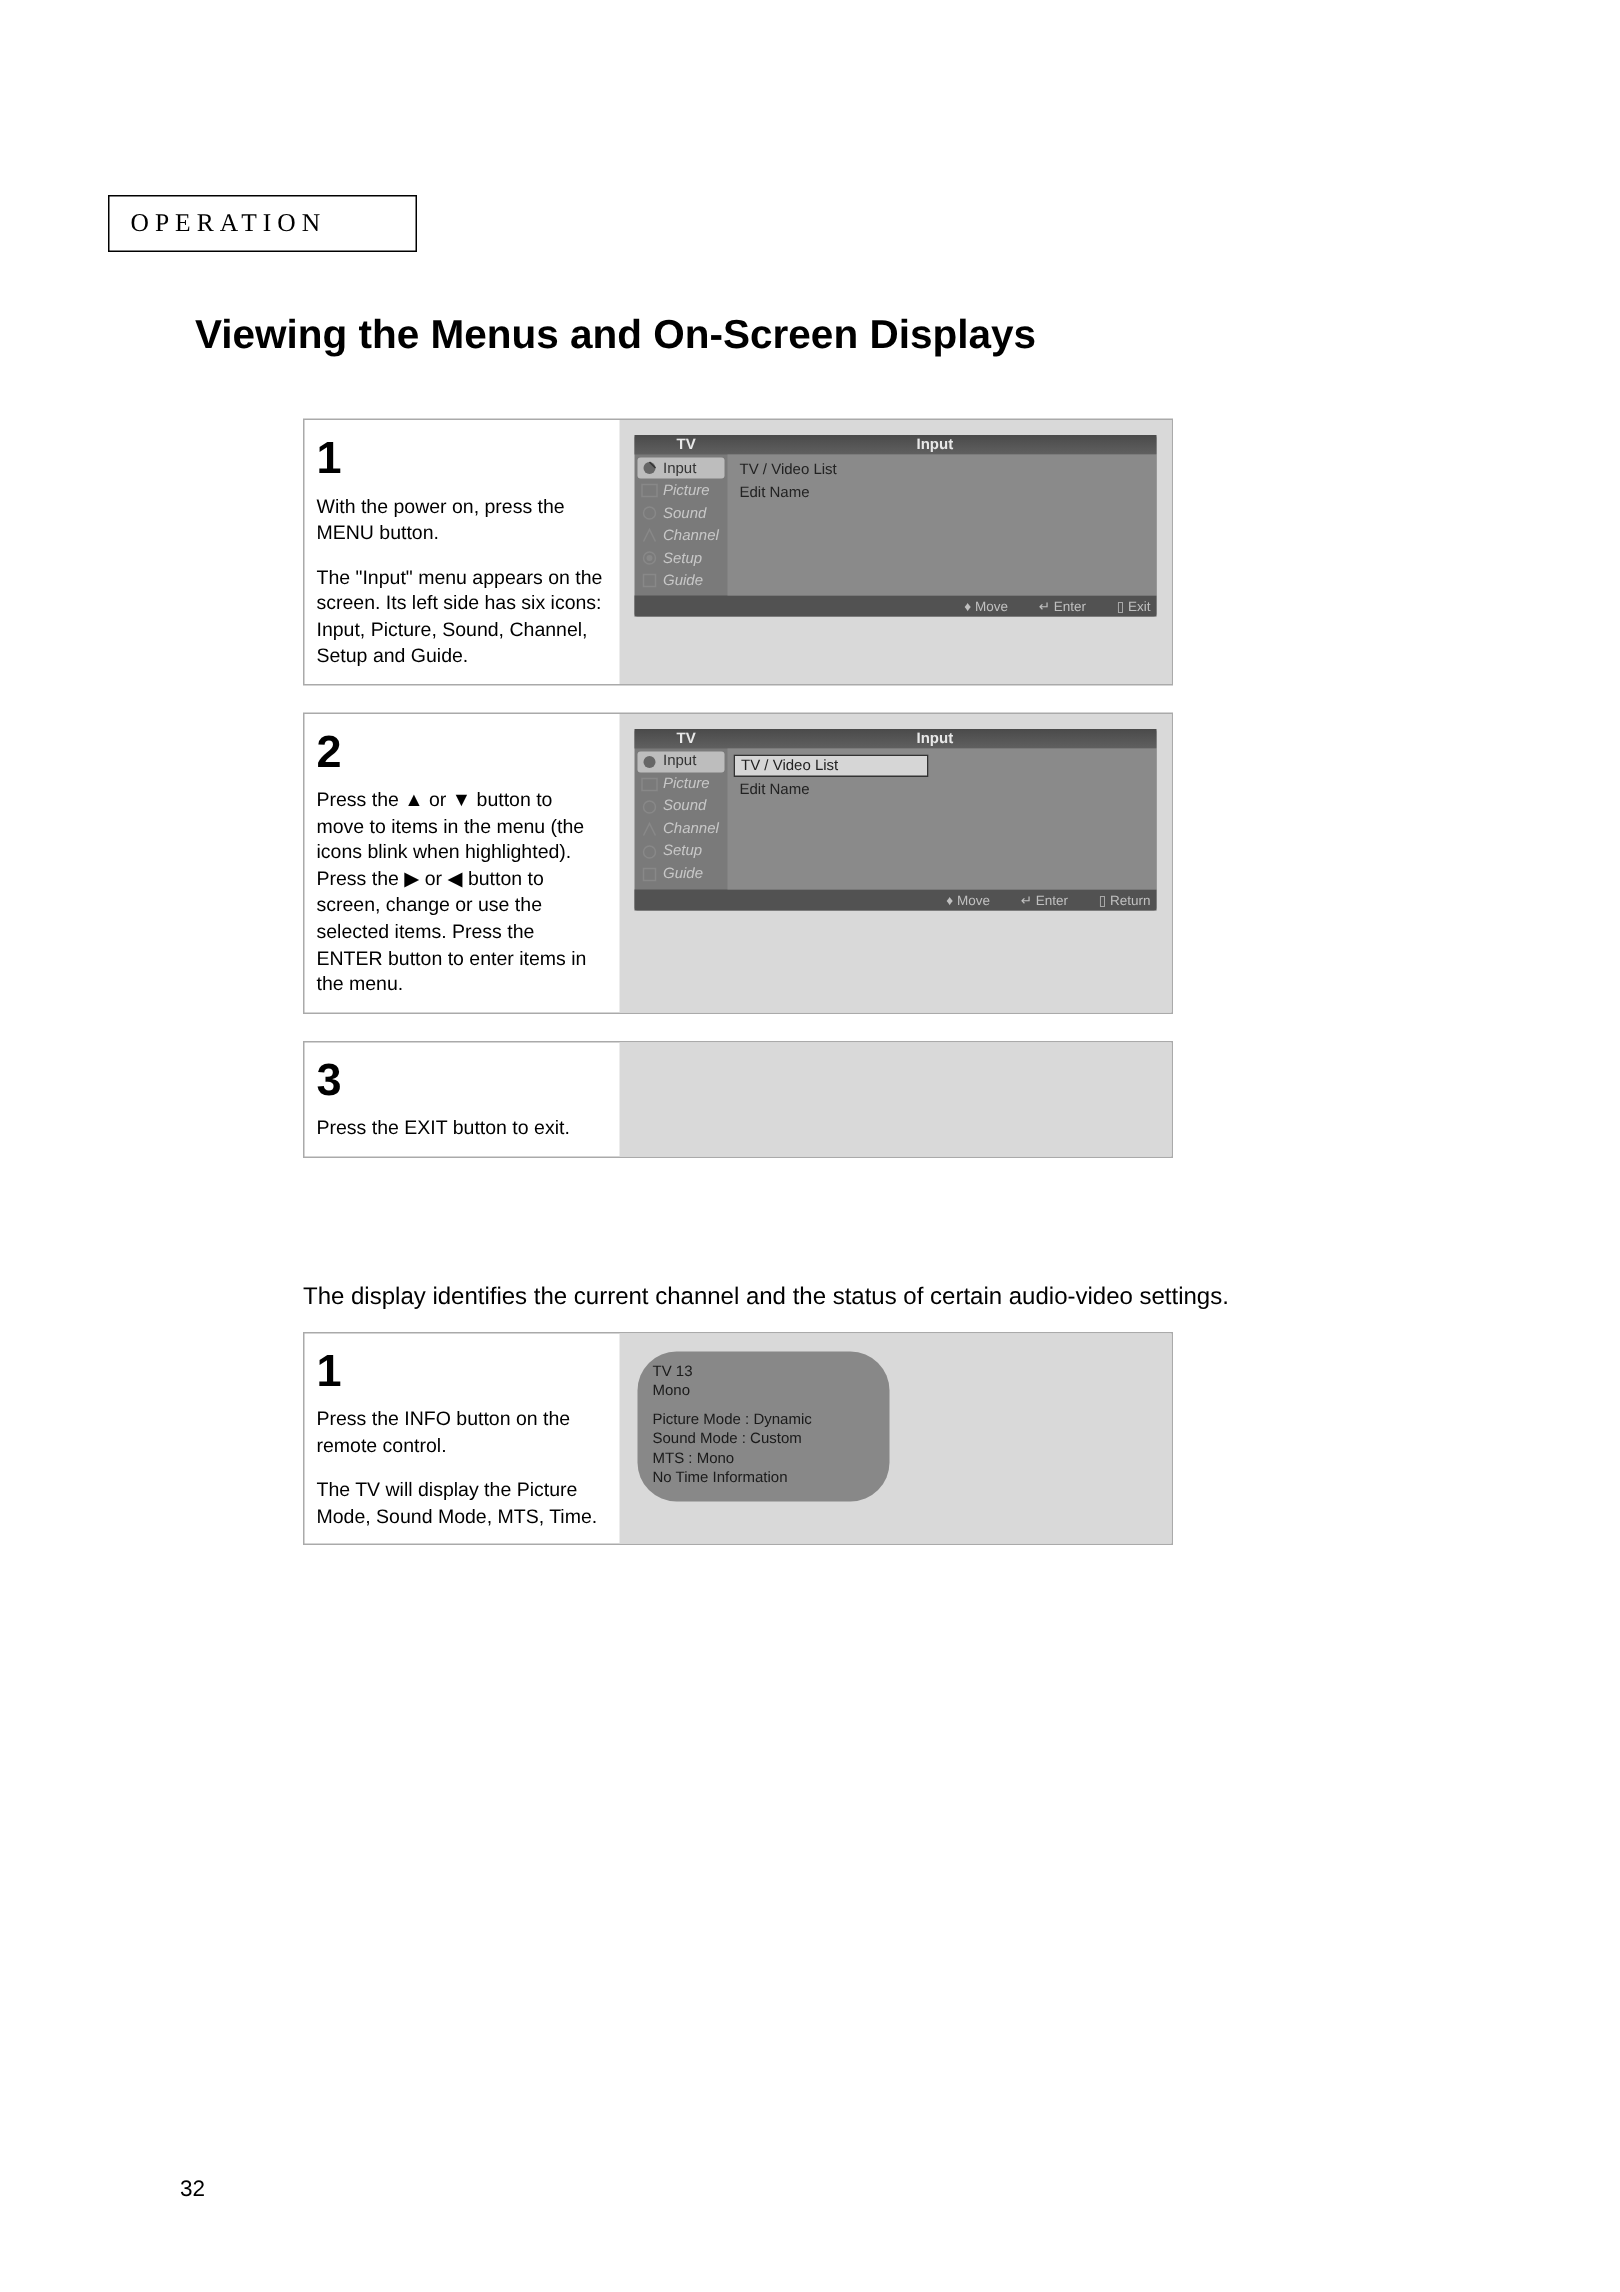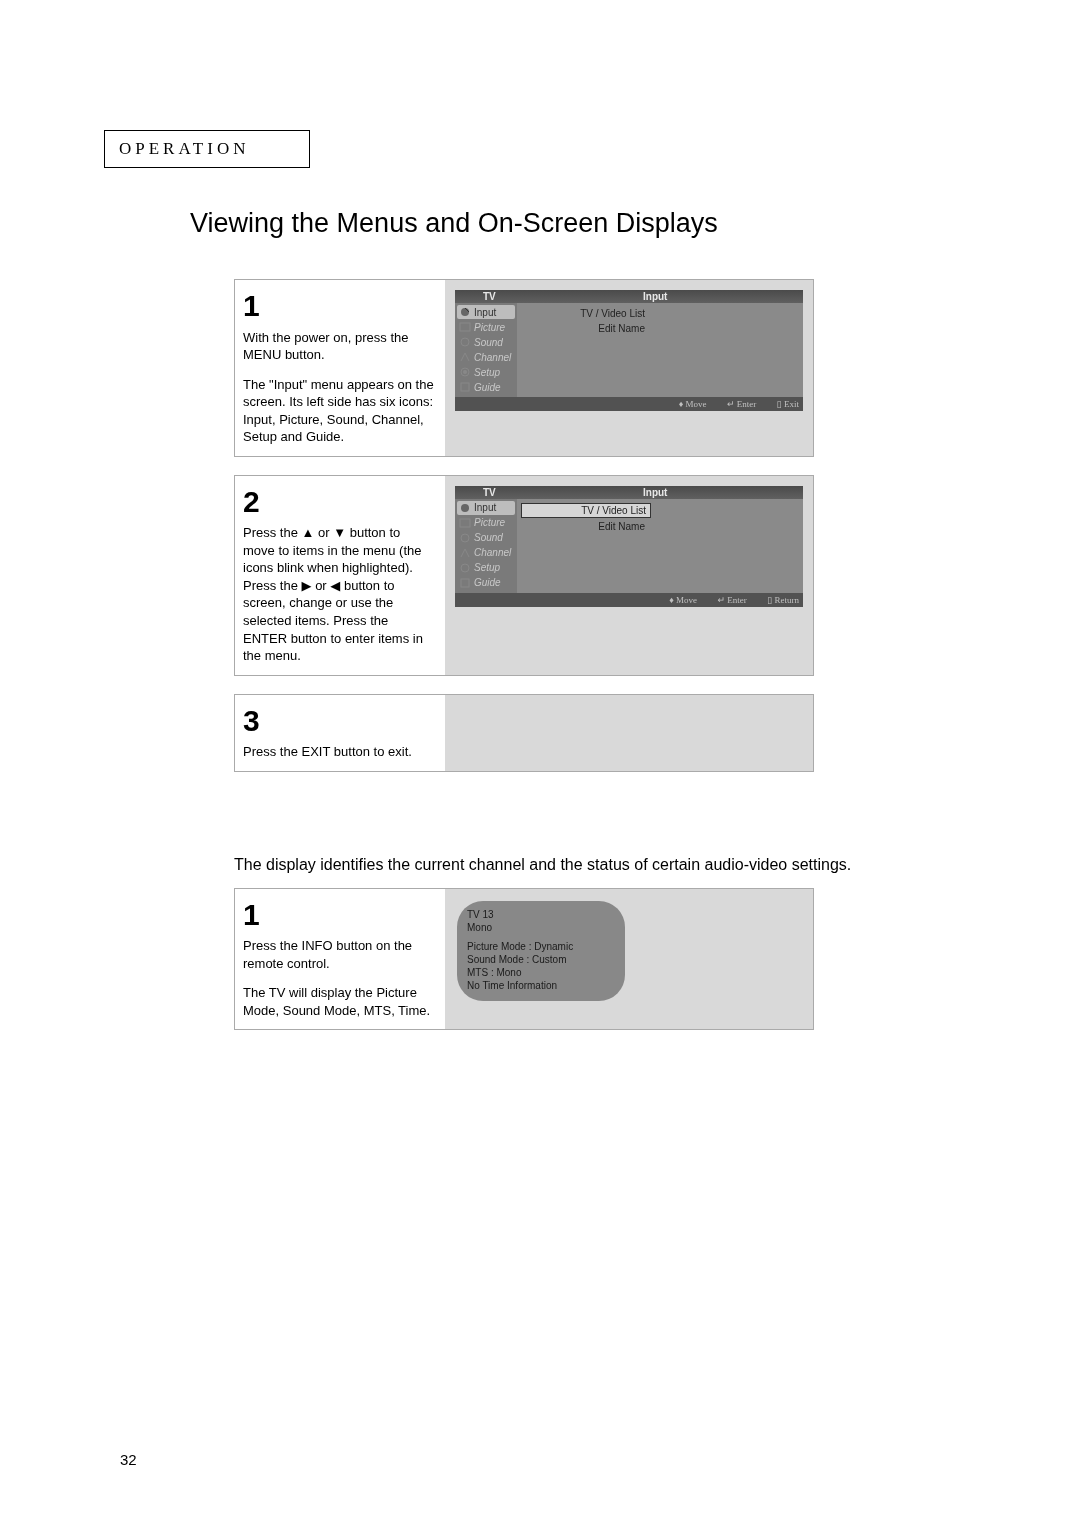--- a/index.html
+++ b/index.html
@@ -4,40 +4,40 @@
 <style>
   body {
     margin: 0;
     padding: 0;
     background: #fff;
     font-family: Arial, Helvetica, sans-serif;
     color: #000;
     width: 1080px;
   }
   .page {
-    padding: 130px 120px 60px 104px;
+    padding: 130px 120px 60px 72px;
     box-sizing: border-box;
     width: 1080px;
     min-height: 1528px;
     position: relative;
   }
   .section-box {
     border: 1px solid #000;
     display: inline-block;
     padding: 8px 60px 8px 14px;
     letter-spacing: 4px;
     font-size: 17px;
     margin-bottom: 40px;
     font-family: Georgia, 'Times New Roman', serif;
     font-variant: small-caps;
   }
   .main-title {
-    margin-left: 86px;
+    margin-left: 58px;
     font-size: 27px;
-    font-weight: normal;
+    font-weight: bold;
     margin-bottom: 40px;
   }
   .subtitle {
     margin-left: 130px;
     font-size: 16px;
     font-weight: bold;
     margin-bottom: 10px;
   }
   .step-block {
     margin-left: 130px;
@@ -122,34 +122,33 @@
     background: #8a8a8a;
     padding: 4px;
     position: relative;
   }
   .osd-opt {
     color: #222;
     font-size: 10px;
     padding: 1px 4px;
     margin-bottom: 2px;
     width: 120px;
-    text-align: right;
   }
   .osd-opt.sel {
     border: 1px solid #333;
     background: #d6d6d6;
   }
   .osd-footer {
     background: #525252;
     padding: 2px 4px;
     text-align: right;
     font-size: 9px;
     color: #c0c0c0;
   }
-  .osd-footer .fbtn { margin-left: 18px; font-family: Liberation Serif, serif; }
+  .osd-footer .fbtn { margin-left: 18px; }
   .body-text {
     margin-left: 130px;
     font-family: Liberation Sans, sans-serif;
     font-size: 16px;
     margin-bottom: 14px;
     margin-top: 6px;
     max-width: 700px;
   }
   .info-vis {
     flex: 1;

